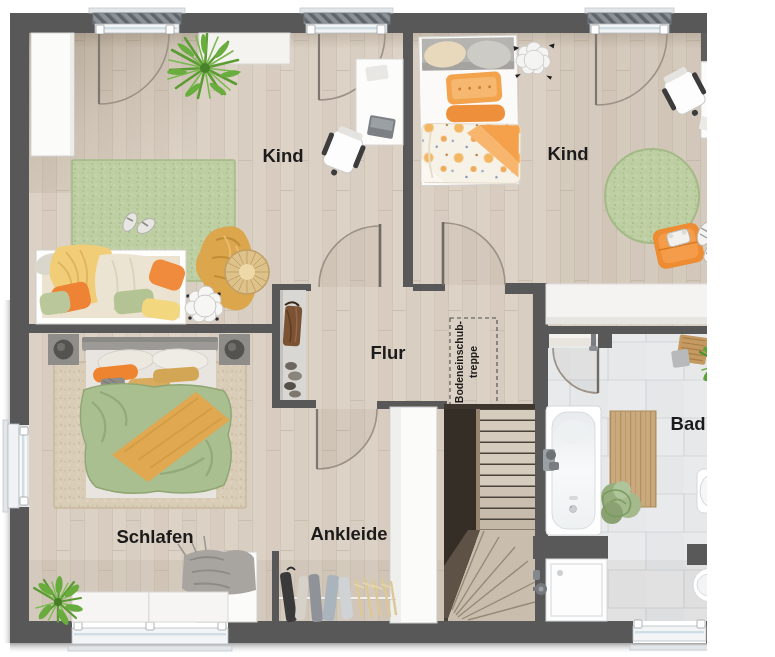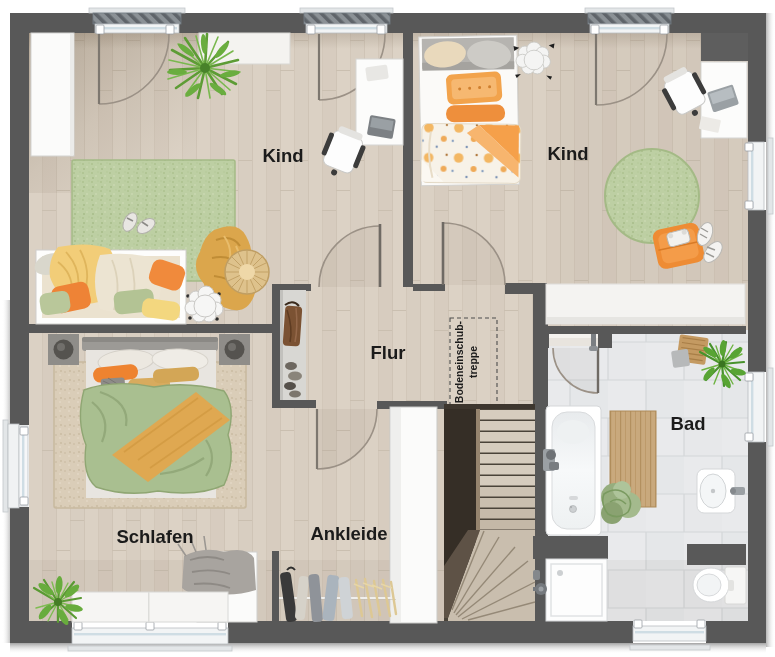--- a/index.html
+++ b/index.html
@@ -1,16 +1,16 @@
 <!DOCTYPE html>
 <html><head>
 <meta charset="utf-8">
 <style>
 html,body{margin:0;padding:0;background:#ffffff;}
-#wrap{width:775px;height:657px;position:relative;overflow:hidden;font-family:"Liberation Sans",sans-serif;border-radius:7px;}
+#wrap{width:707px;height:657px;position:relative;overflow:hidden;font-family:"Liberation Sans",sans-serif;border-radius:7px;}
 svg{display:block;}
 </style>
 </head>
 <body>
 <div id="wrap">
 <svg width="775" height="657" viewBox="0 0 775 657" xmlns="http://www.w3.org/2000/svg">
 <defs>
 <pattern id="wood" width="56" height="120" patternUnits="userSpaceOnUse">
   <rect width="56" height="120" fill="#dacfc2"></rect>
   <rect x="0" width="14" height="120" fill="#dcd2c5"></rect>

